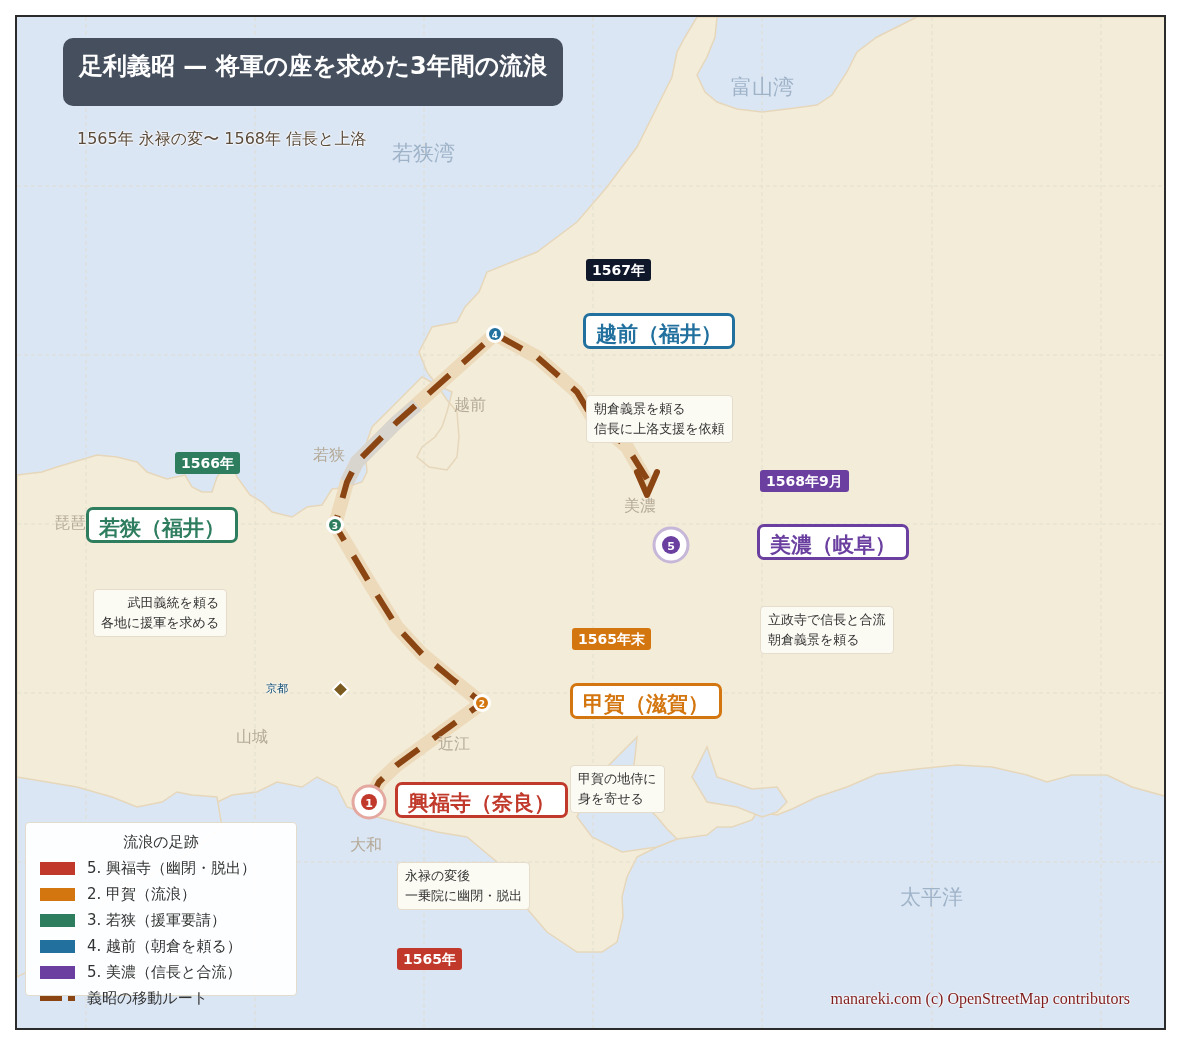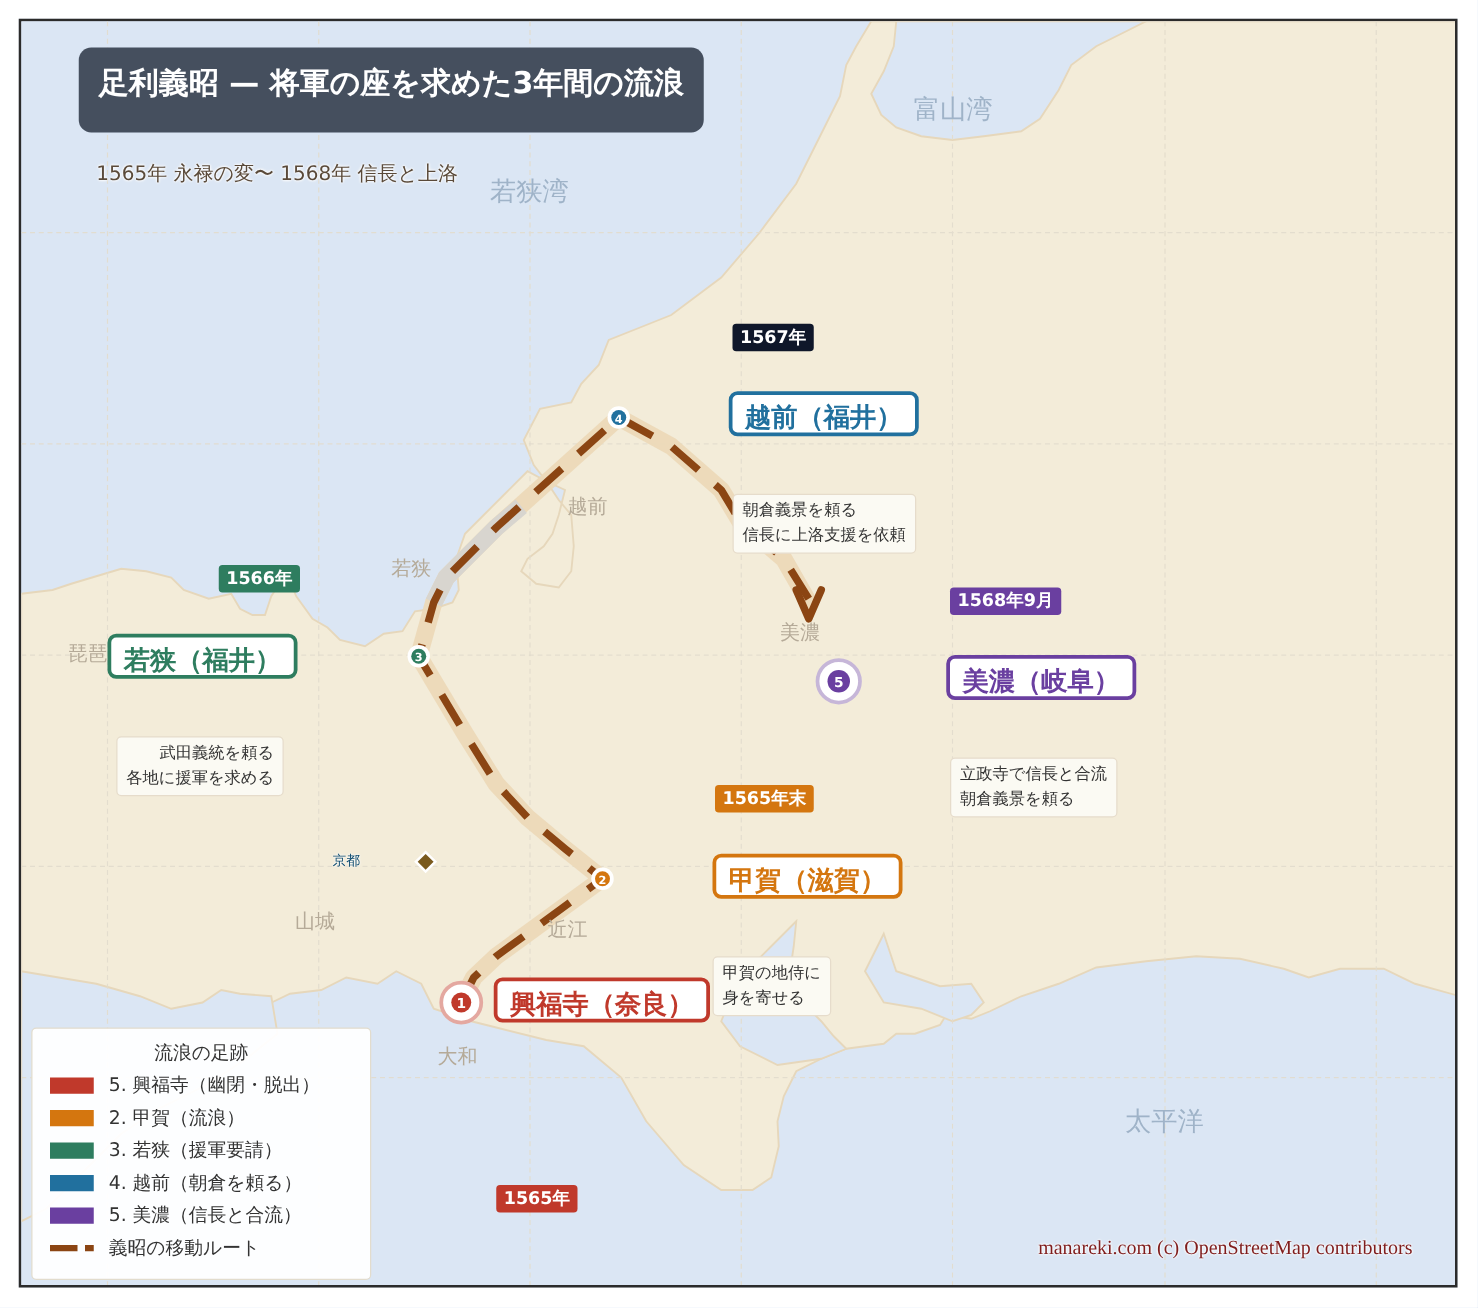--- a/index.html
+++ b/index.html
@@ -14,21 +14,21 @@
   .subtitle { left:60px; top:112px; font-size:16px; color:#5a4a3a;
               text-shadow: 0 0 2px #fff, 0 0 2px #fff, 0 0 3px #fff; white-space:nowrap; }
   .sea-label { color:#9fb3c8; font-size:21px; white-space:nowrap; }
   .prov-label { color:#b5aa98; font-size:16px; white-space:nowrap; }
   .year-badge { color:#fff; font-size:14px; font-weight:bold; padding:2px 6px; border-radius:3px; white-space:nowrap; line-height:18px; }
   .place-box { background:#fff; border:3px solid; border-radius:7px; font-size:21px; font-weight:bold;
                padding:0 10px; height:36px; line-height:36px; white-space:nowrap; box-sizing:border-box; }
   .note-box { background:#fbfaf3; border:1px solid #e6dccb; border-radius:4px; font-size:13px; color:#333;
               padding:3px 7px; line-height:20px; white-space:nowrap; }
   .kyoto-label { color:#0c4a6e; font-size:11px; text-shadow:0 0 2px #fff,0 0 2px #fff; white-space:nowrap; }
-  .legend { left:8px; top:805px; width:272px; height:202px; background:rgba(255,255,255,0.95);
+  .legend { left:8px; top:805px; width:272px; height:174px; background:rgba(255,255,255,0.95);
             border:1px solid #e2dccd; border-radius:4px; box-sizing:border-box; padding:10px 14px; }
   .legend-title { text-align:center; font-size:15px; color:#333; margin-bottom:3px; }
   .legend-row { display:flex; align-items:center; height:26px; font-size:15px; color:#333; }
   .legend-swatch { width:35px; height:13px; margin-right:12px; flex:none; }
   .legend-dash { width:35px; height:13px; margin-right:12px; flex:none; position:relative; }
   .legend-dash span { position:absolute; top:4px; height:5px; background:#8b4513; }
   .attribution { right:34px; top:973px; font-size:16px; color:#7f1d1d;
                  text-shadow:0 0 2px #fff,0 0 2px #fff,0 0 2px #fff; white-space:nowrap;font-family:Liberation Serif, serif; }
 </style>
 </head>
@@ -111,20 +111,24 @@
   <div class="abs prov-label" style="left:219px;top:710px;">山城</div>
   <div class="abs prov-label" style="left:421px;top:717px;">近江</div>
   <div class="abs prov-label" style="left:333px;top:818px;">大和</div>
 
   <div class="abs kyoto-label" style="left:249px;top:664px;">京都</div>
 
   <div class="abs title-box">足利義昭 — 将軍の座を求めた3年間の流浪</div>
   <div class="abs subtitle">1565年 永禄の変〜 1568年 信長と上洛</div>
 
   <div class="abs place-box" style="left:378px;top:765px;border-color:#c0392b;color:#c0392b;">興福寺（奈良）</div>
+  <div class="abs note-box" style="left:380px;top:845px;">
+    <div>永禄の変後</div>
+    <div>一乗院に幽閉・脱出</div>
+  </div>
   <div class="abs year-badge" style="left:380px;top:931px;background:#c0392b;">1565年</div>
 
   <div class="abs place-box" style="left:553px;top:666px;border-color:#d4760f;color:#d4760f;">甲賀（滋賀）</div>
   <div class="abs note-box" style="left:553px;top:748px;">
     <div>甲賀の地侍に</div>
     <div>身を寄せる</div>
   </div>
   <div class="abs year-badge" style="left:555px;top:611px;background:#d4760f;">1565年末</div>
 
   <div class="abs place-box" style="left:69px;top:490px;border-color:#2e7d5f;color:#2e7d5f;">若狭（福井）</div>

